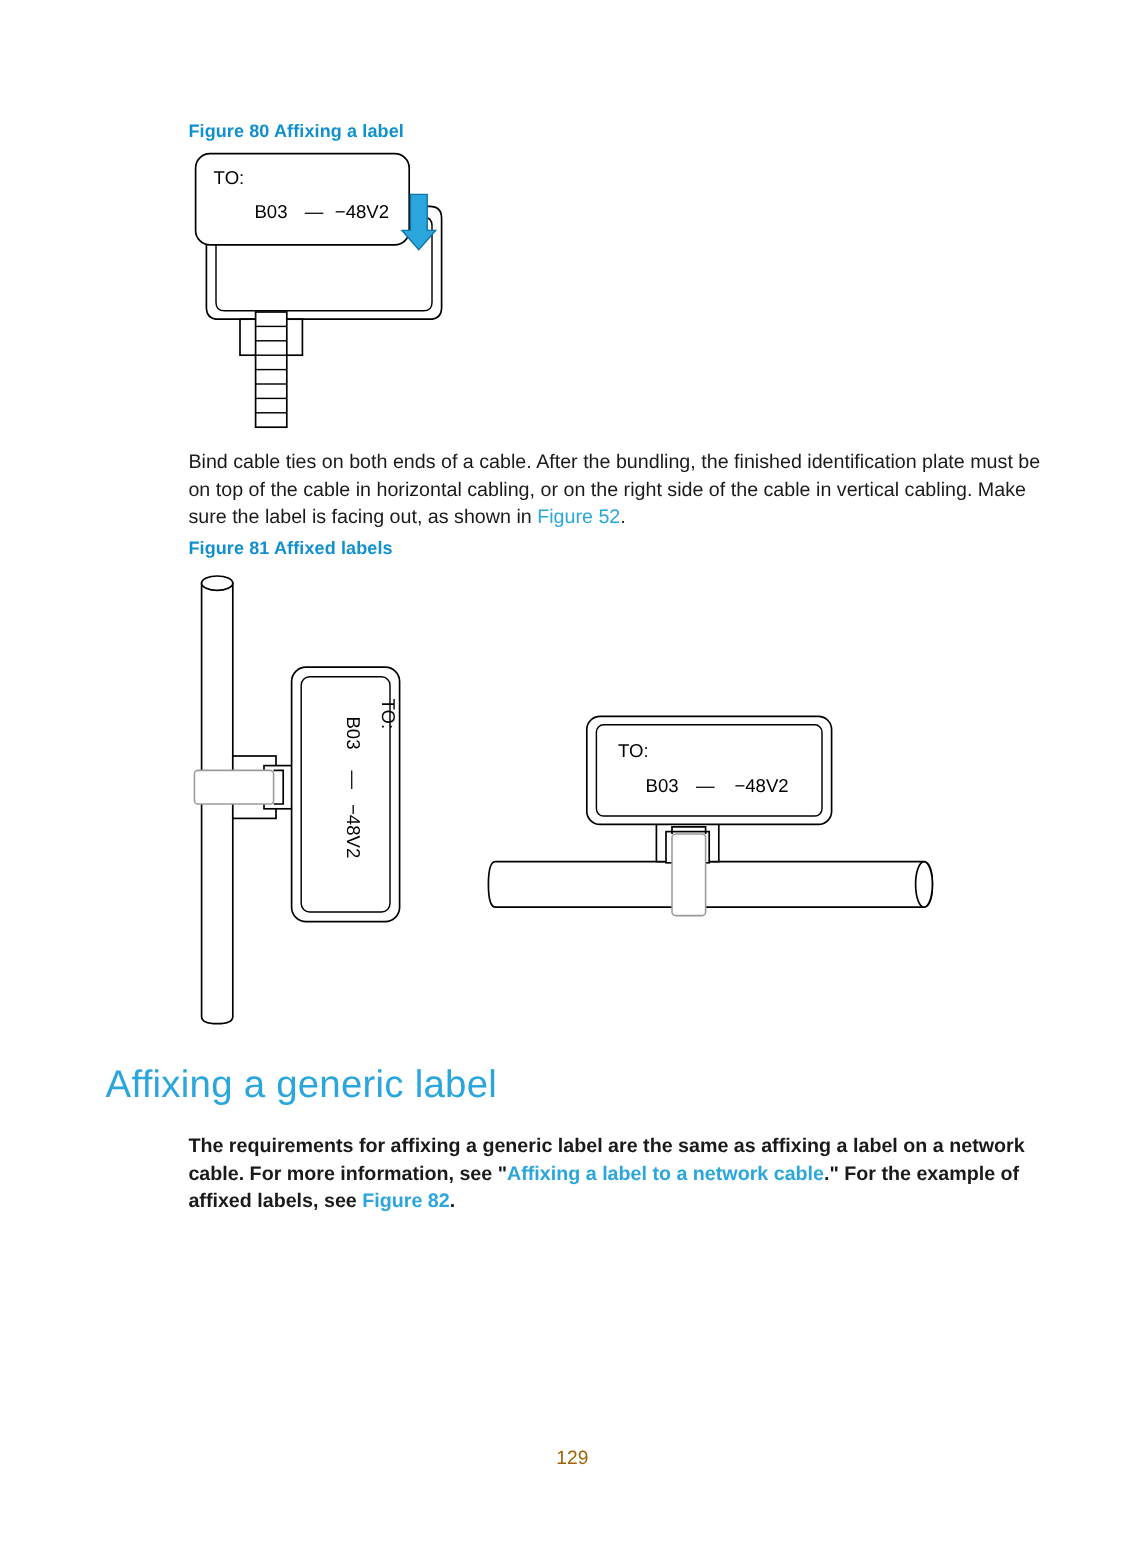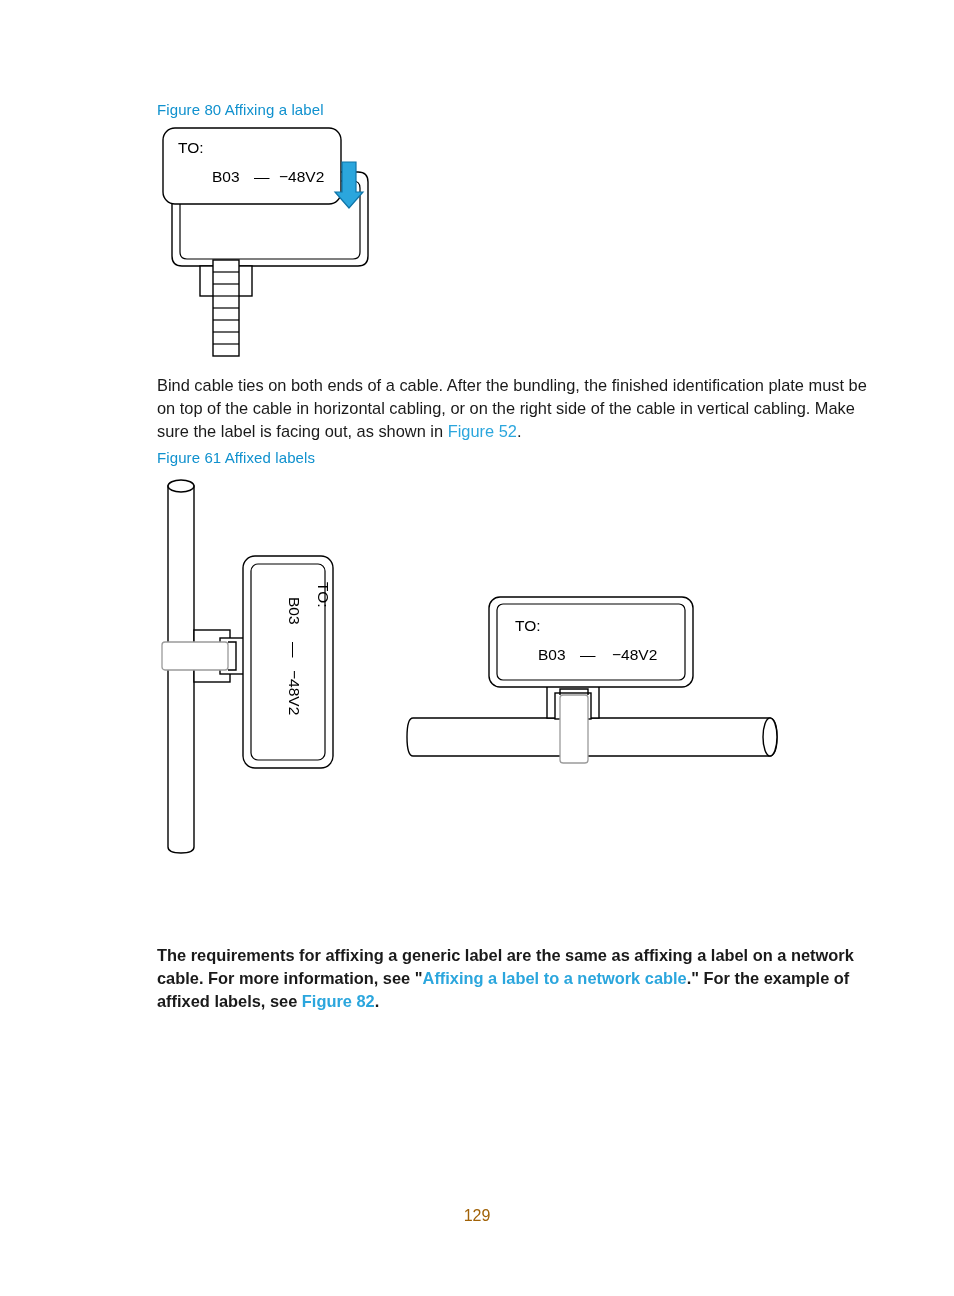--- a/index.html
+++ b/index.html
@@ -18,21 +18,21 @@
 
   .page {
     position: absolute;
     inset: 0;
   }
 
   
   .fig-caption {
     position: absolute;
     font-size: 15px;
-    font-weight: normal;
+    font-weight: bold;
     color: #1091ce;
     letter-spacing: 0.1px;
     white-space: nowrap;
   }
 
   .body-par {
     position: absolute;
     font-size: 16.4px;
     line-height: 23.2px;
     color: #1a1a1a;
@@ -139,21 +139,21 @@
       <g>
         <path class="arrow-shape" d="M182,36 L196,36 L196,66 L203,66 L189,82 L175,66 L182,66 Z"></path>
       </g>
     </svg>
   </div>
 
   <div class="body-par" style="left:157px; top:374px; width:712px;">
     <span>Bind cable ties on both ends of a cable. After the bundling, the finished identification plate must be on top of the cable in horizontal cabling, or on the right side of the cable in vertical cabling. Make sure the label is facing out, as shown in </span><a class="link">Figure 52</a><span>.</span>
   </div>
 
-  <div class="fig-caption" style="left:157px; top:449px;">Figure 61 Affixed labels</div>
+  <div class="fig-caption" style="left:157px; top:449px;">Figure 81 Affixed labels</div>
 
   <div class="figure" style="left:158px; top:472px; width:200px; height:385px;">
     <svg width="200" height="385" viewBox="0 0 200 385" xmlns="http://www.w3.org/2000/svg">
 
       <g>
         <path class="fill-w" d="M10,14 L10,375 Q10,381 23,381 Q36,381 36,375 L36,14 Z"></path>
         <ellipse class="fill-w" cx="23" cy="14" rx="13" ry="6"></ellipse>
       </g>
 
       <g>
@@ -201,20 +201,21 @@
         <rect class="fill-w" x="84" y="12" width="204" height="90" rx="11" ry="11"></rect>
         <rect class="ln-thin" x="92" y="19" width="188" height="76" rx="6" ry="6" fill="none"></rect>
         <text class="lbl-text" x="110" y="46">TO:</text>
         <text class="lbl-text" x="133" y="75">B03</text>
         <text class="lbl-text" x="175" y="75">—</text>
         <text class="lbl-text" x="207" y="75">−48V2</text>
       </g>
     </svg>
   </div>
 
+  <h1 class="section-title" style="left:88px; top:885px;">Affixing a generic label</h1>
 
   <div class="body-par" style="left:157px; top:944px; width:712px;font-weight:bold;">
     <span>The requirements for affixing a generic label are the same as affixing a label on a network cable. For more information, see "</span><a class="link">Affixing a label to a network cable</a><span>." For the example of affixed labels, see </span><a class="link">Figure 82</a><span>.</span>
   </div>
 
   <div class="page-number" style="left:437px; top:1207px; width:80px;">129</div>
 
 </div>
 
 </body></html>

